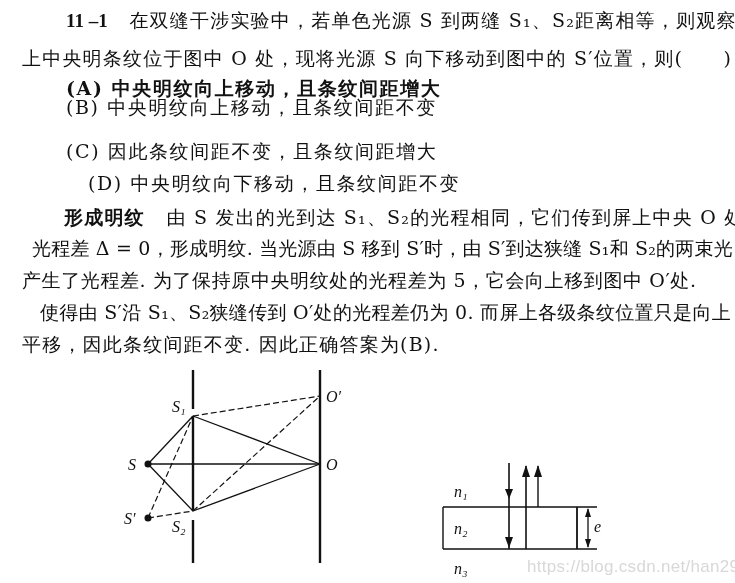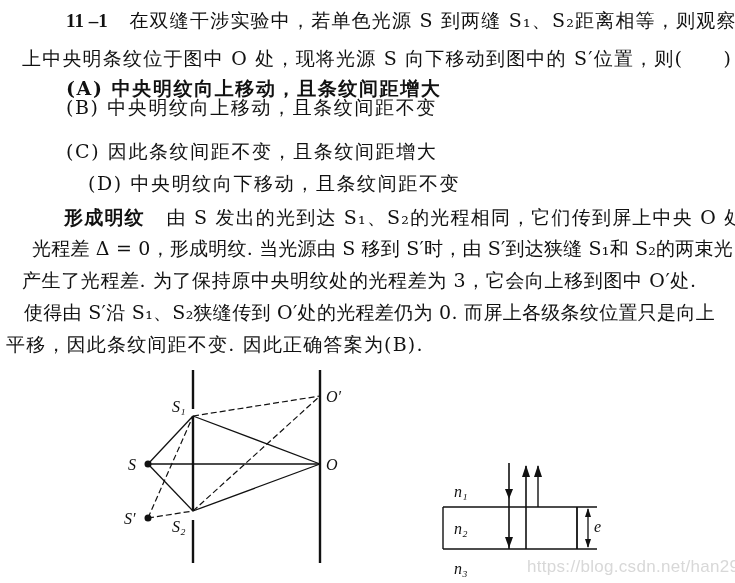--- a/index.html
+++ b/index.html
@@ -38,26 +38,26 @@
   <span>(D)</span>&nbsp;<span>中央明纹向下移动，且条纹间距不变</span>
 </div>
 
 <div class="line" style="left:64px; top:206px;">
   <span class="bold">形成明纹</span>&nbsp;&nbsp;&nbsp;<span>由 S 发出的光到达 S₁、S₂的光程相同，它们传到屏上中央 O 处，</span>
 </div>
 <div class="line" style="left:22px; top:237px; letter-spacing:0.2px;margin-left:10px;">
   <span>光程差 Δ = 0，形成明纹. 当光源由 S 移到 S′时，由 S′到达狭缝 S₁和 S₂的两束光</span>
 </div>
 <div class="line" style="left:22px; top:269px; letter-spacing:0.6px;">
-  <span>产生了光程差. 为了保持原中央明纹处的光程差为 3，它会向上移到图中 O′处.</span>
+  <span>产生了光程差. 为了保持原中央明纹处的光程差为 5，它会向上移到图中 O′处.</span>
 </div>
-<div class="line" style="left:24px; top:301px; letter-spacing:0.3px;">
+<div class="line" style="left:40px; top:301px; letter-spacing:0.3px;">
   <span>使得由 S′沿 S₁、S₂狭缝传到 O′处的光程差仍为 0. 而屏上各级条纹位置只是向上</span>
 </div>
-<div class="line" style="left:6px; top:333px;">
+<div class="line" style="left:22px; top:333px;">
   <span>平移，因此条纹间距不变. 因此正确答案为(B).</span>
 </div>
 
 <svg width="735" height="583" viewBox="0 0 735 583">
 
   <g stroke="#111" fill="none">
 
     <line x1="193" y1="370" x2="193" y2="409" stroke-width="2.4"></line>
     <line x1="193" y1="416" x2="193" y2="511" stroke-width="2.4"></line>
     <line x1="193" y1="520" x2="193" y2="563" stroke-width="2.4"></line>

